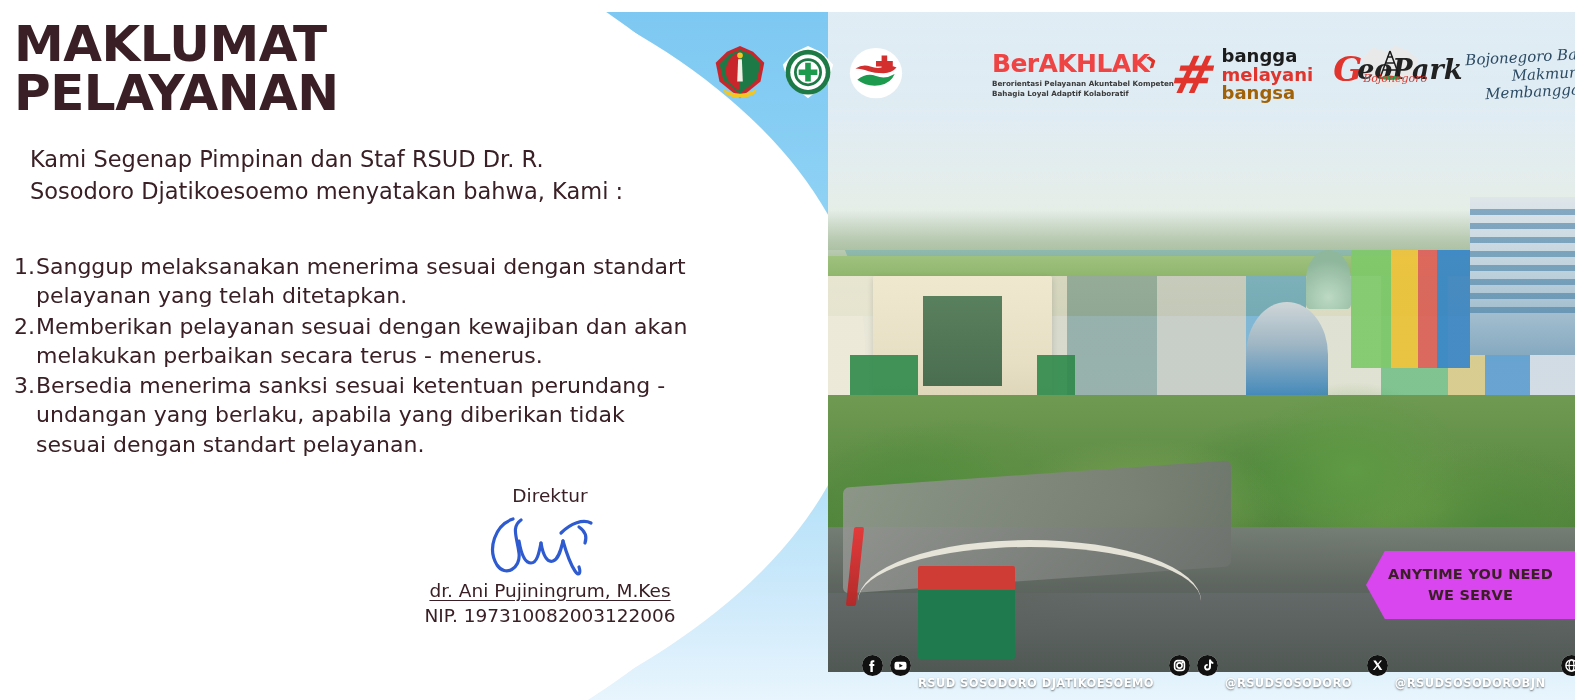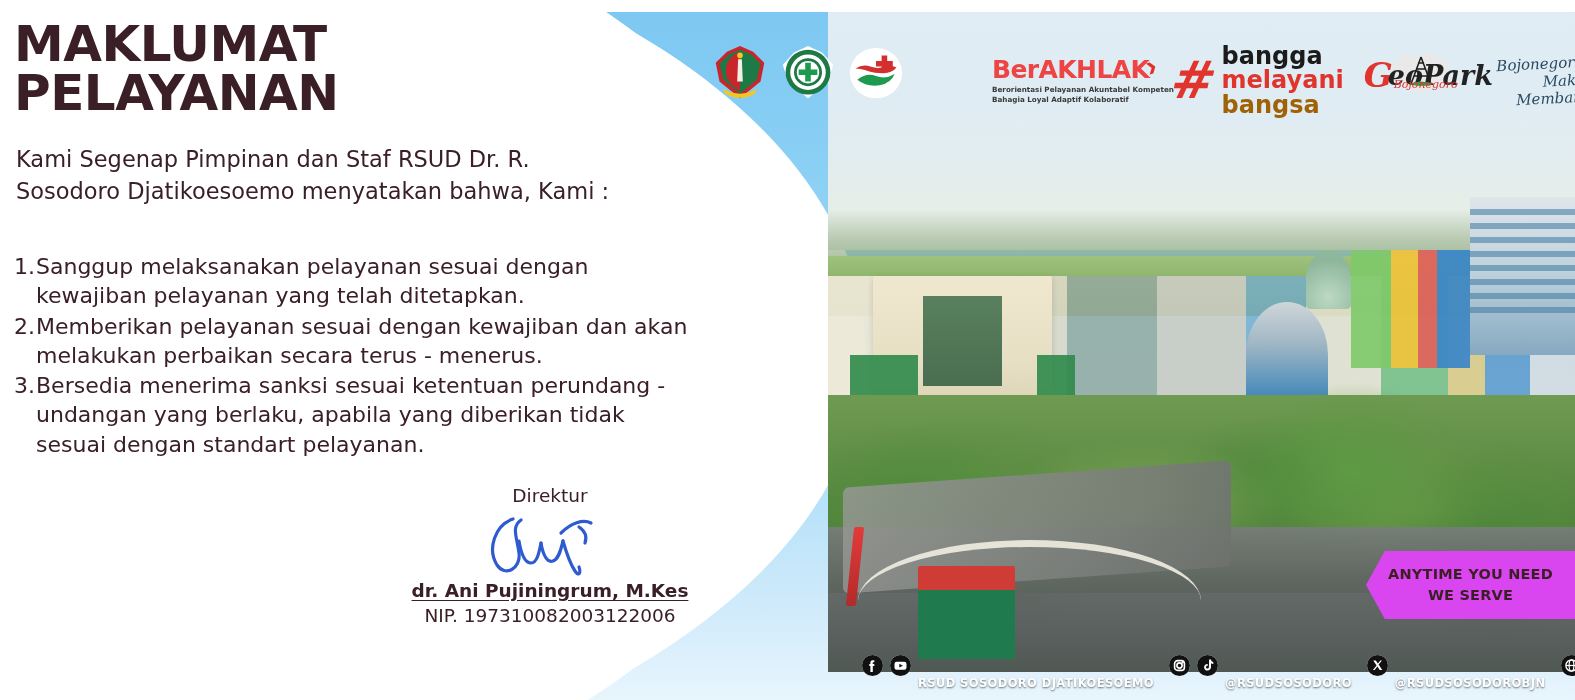--- a/index.html
+++ b/index.html
@@ -71,51 +71,51 @@
   .ph-flag{position:absolute;left:3%;top:78%;width:1.4%;height:12%;
       background:linear-gradient(180deg,#e23b3b,#b32a2a);border-radius:2px;transform:skewX(-6deg);}
   .ph-haze{position:absolute;inset:0;background:linear-gradient(180deg,rgba(255,255,255,.35) 0%,rgba(255,255,255,0) 28%);}
 
   
   .left-panel{position:absolute;left:0;top:0;width:500px;height:602px;}
 
   .title{position:absolute;left:14px;top:20px;width:470px;color:#3a2026;
          font-family:"DejaVu Sans",sans-serif;font-weight:bold;font-size:50px;line-height:.98;
          letter-spacing:-0.5px;}
-  .intro{position:absolute;left:16px;top:144px;width:600px;color:#3a2026;
+  .intro{position:absolute;left:30px;top:144px;width:600px;color:#3a2026;
          font-size:22.5px;line-height:1.42;font-family:"DejaVu Sans",sans-serif;}
 
   .pledges{position:absolute;left:14px;top:252px;width:680px;color:#3a2026;
          font-size:22px;line-height:1.33;font-family:"DejaVu Sans",sans-serif;}
   .pledge{display:flex;align-items:flex-start;margin-bottom:1px;}
   .pledge .num{width:22px;flex:0 0 22px;text-align:left;}
   .pledge .txt{flex:1 1 auto;}
 
   .signblock{position:absolute;left:330px;top:484px;width:440px;text-align:center;color:#3a2026;
         font-size:18.5px;line-height:1.34;font-family:"DejaVu Sans",sans-serif;}
   .sig-svg{display:block;margin:2px auto -4px auto;}
-  .sig-name{text-decoration:underline;text-underline-offset:3px;font-weight:bold;}
+  .sig-name{text-decoration:underline;text-underline-offset:3px;}
 
   
   .logos-left{position:absolute;left:712px;top:44px;display:flex;gap:12px;align-items:center;}
   .seal{width:56px;height:62px;display:block;}
 
   .brandrow{position:absolute;left:992px;top:44px;display:flex;gap:20px;align-items:center;}
   .berakhlak{position:relative;width:160px;}
   .berakhlak .b1{font-family:"DejaVu Sans",sans-serif;font-weight:bold;font-size:25px;
         color:#ef4444;letter-spacing:-.6px;line-height:1;white-space:nowrap;}
   .berakhlak .arrow{position:absolute;right:-4px;top:-6px;color:#e03127;font-size:30px;font-weight:bold;
         transform:rotate(-18deg);line-height:1;}
   .berakhlak .b2{margin-top:3px;font-size:7.2px;line-height:1.38;color:#3a3a3a;
         font-family:"DejaVu Sans",sans-serif;font-weight:bold;white-space:nowrap;}
 
   .bangga{display:flex;align-items:center;gap:6px;}
   .bangga .hash{font-family:"DejaVu Sans",sans-serif;font-weight:bold;font-size:52px;color:#e0342c;
         line-height:.78;transform:skewX(-12deg);}
-  .bangga .words{font-family:"DejaVu Sans",sans-serif;font-weight:bold;font-size:24px;line-height:1.02;}
+  .bangga .words{font-family:"DejaVu Sans",sans-serif;font-weight:bold;font-size:18px;line-height:1.02;}
   .bangga .w1{color:#1b1b1b;}
   .bangga .w2{color:#e0342c;}
   .bangga .w3{color:#a16207;}
 
   .geopark{position:relative;width:110px;height:62px;}
   .geopark .map{position:absolute;left:26px;top:0px;width:62px;height:46px;
         background:#e9e9e9;clip-path:polygon(6% 30%,22% 8%,44% 16%,58% 4%,78% 14%,96% 34%,90% 62%,72% 84%,48% 96%,26% 84%,8% 62%);}
   .geopark .g{position:absolute;left:0;top:8px;font-family:"DejaVu Serif",serif;font-style:italic;
         font-weight:bold;font-size:34px;color:#e0342c;line-height:1;}
   .geopark .rest{position:absolute;left:24px;top:12px;font-family:"DejaVu Serif",serif;font-style:italic;
@@ -185,21 +185,21 @@
     <div class="title">
       <div>MAKLUMAT</div>
       <div>PELAYANAN</div>
     </div>
 
     <div class="intro">Kami Segenap Pimpinan dan Staf RSUD Dr. R. Sosodoro Djatikoesoemo menyatakan bahwa, Kami :</div>
 
     <div class="pledges">
       <div class="pledge">
         <span class="num">1.</span>
-        <span class="txt">Sanggup melaksanakan pelayanan sesuai dengan kewajiban pelayanan yang telah ditetapkan.</span>
+        <span class="txt">Sanggup melaksanakan menerima sesuai dengan standart pelayanan yang telah ditetapkan.</span>
       </div>
       <div class="pledge">
         <span class="num">2.</span>
         <span class="txt">Memberikan pelayanan sesuai dengan kewajiban dan akan melakukan perbaikan secara terus - menerus.</span>
       </div>
       <div class="pledge">
         <span class="num">3.</span>
         <span class="txt">Bersedia menerima sanksi sesuai ketentuan perundang - undangan yang berlaku, apabila yang diberikan tidak sesuai dengan standart pelayanan.</span>
       </div>
     </div>

